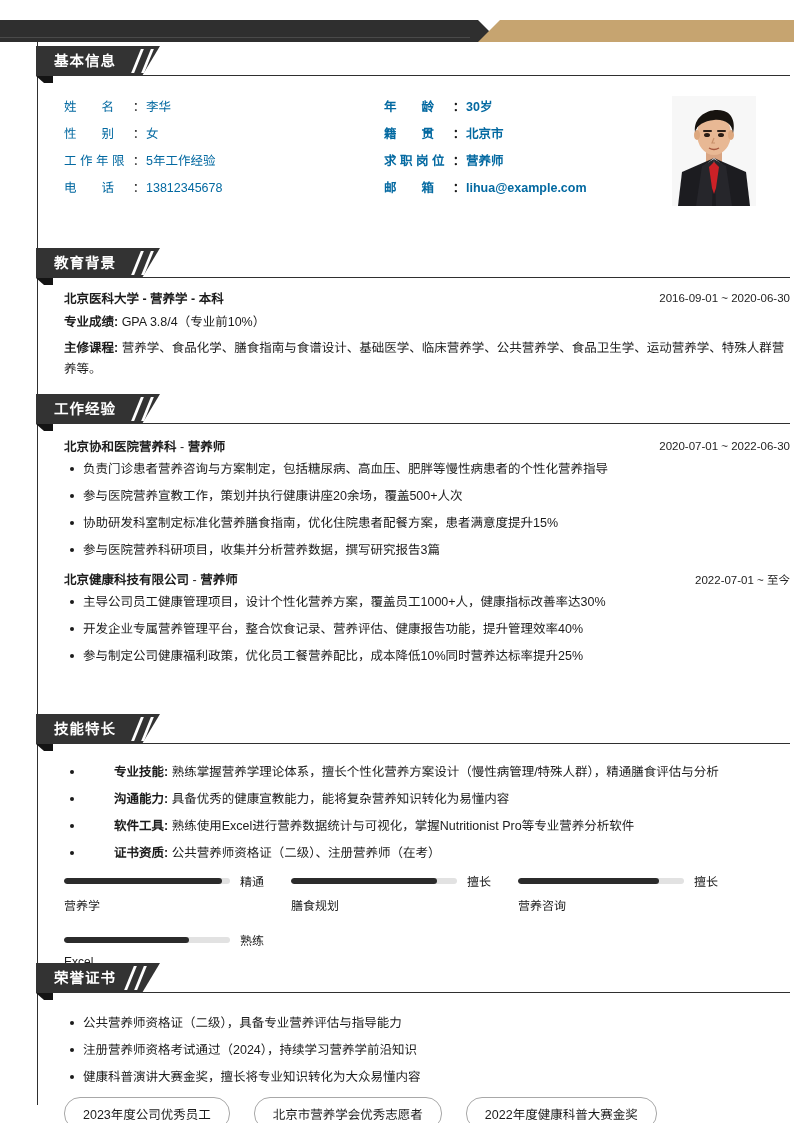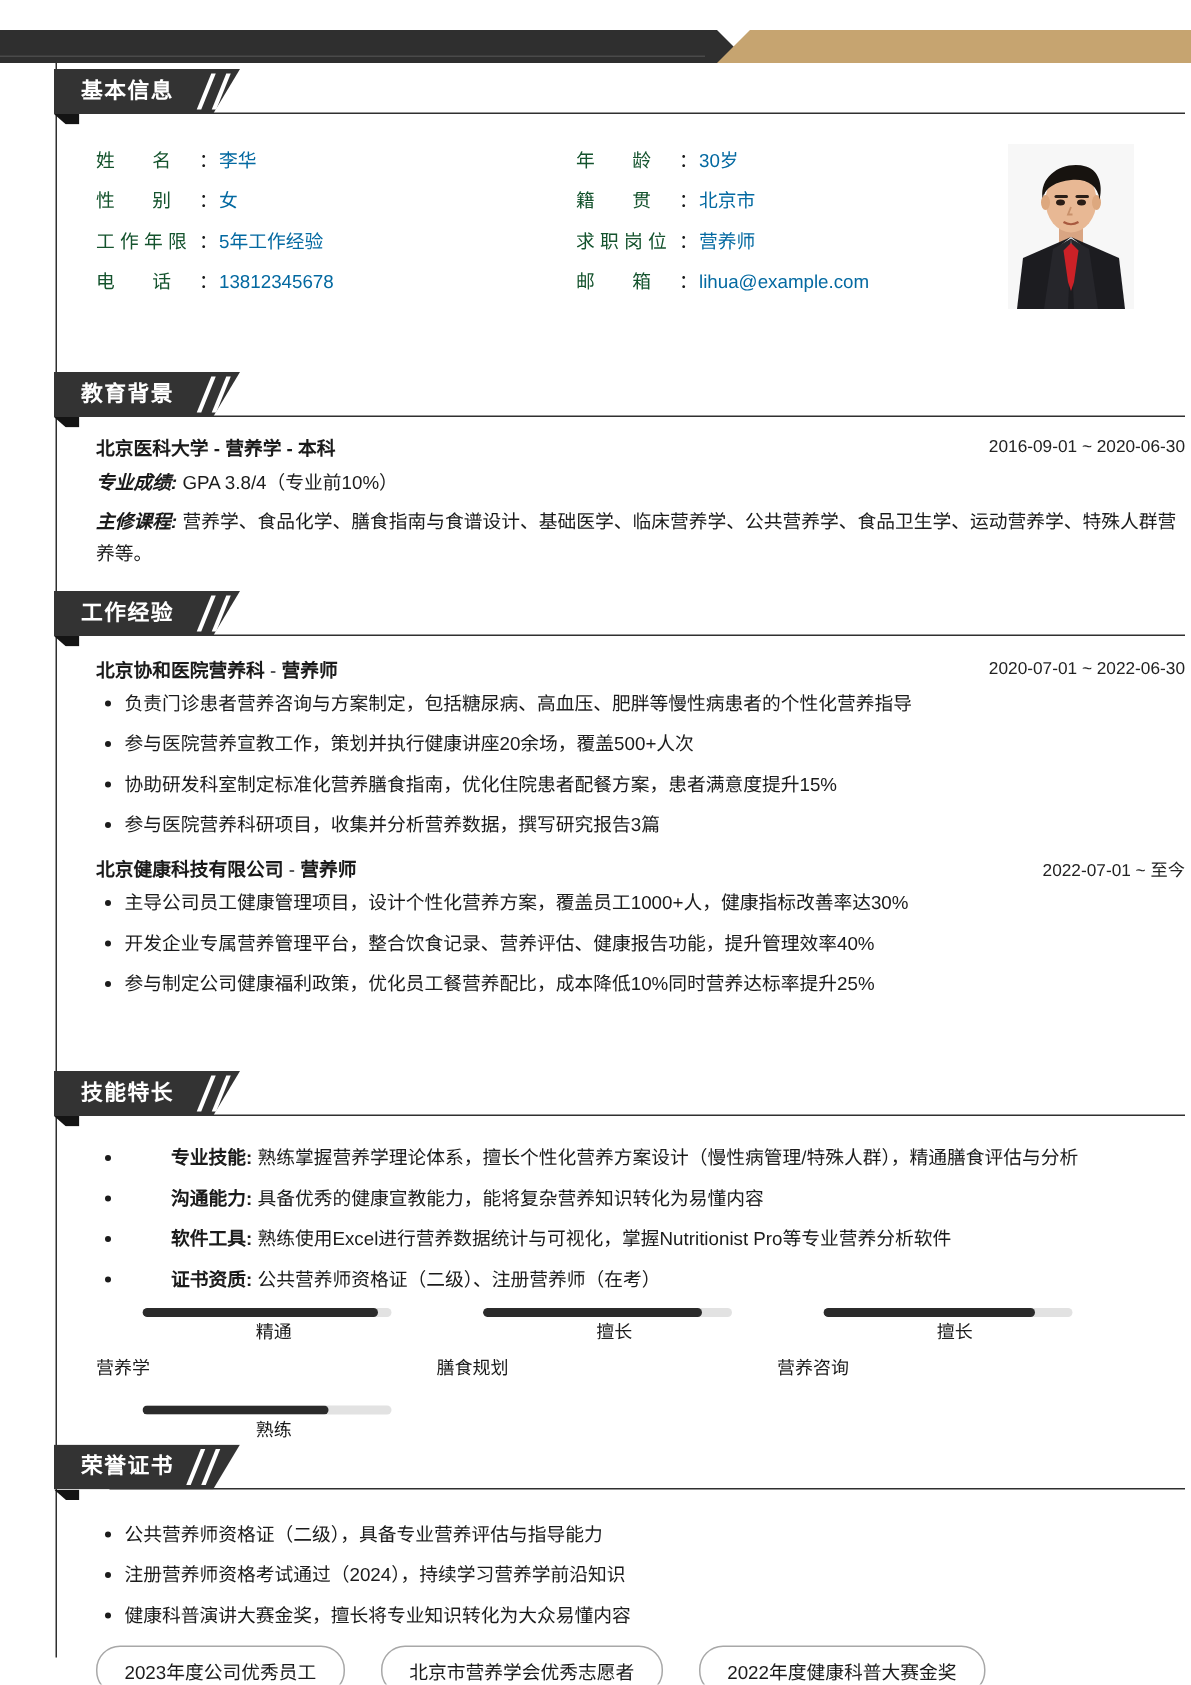--- a/index.html
+++ b/index.html
@@ -118,33 +118,33 @@
     margin: 0 20px 0 48px;
     padding-top: 10px;
   }
 
   
   .info-grid {
     display: flex;
     padding-top: 4px;
   }
   .info-col { width: 320px; }
-  .info-col.right { width: 300px; }
+  .info-col.right { width: 300px; font-weight: bold; }
   .info-row {
     display: flex;
     align-items: baseline;
     height: 27px;
     font-size: 12.5px;
   }
   .info-label {
     width: 68px;
     display: inline-flex;
     justify-content: space-between;
     white-space: nowrap;
-    color: #14532d;
+    color: #0369a1;
   }
   .info-label::after { content: ""; width: 0; }
   .info-colon { width: 14px; text-align: center; }
   .info-value { color: #0369a1; }
 
   .photo {
     position: absolute;
     left: 672px;
     top: 96px;
     width: 84px;
@@ -161,21 +161,21 @@
     font-size: 12.5px;
   }
   .entry-title { font-weight: bold; }
   .entry-title .light { font-weight: normal; }
   .entry-date { font-size: 11.5px; color: #222; }
   .kv-line {
     font-size: 12.5px;
     line-height: 21px;
     margin-top: 5px;
   }
-  .kv-line b { font-weight: bold; font-style: italic; }
+  .kv-line b { font-weight: bold; }
 
   ul.bullets {
     list-style: none;
     margin: 6px 0 0 0;
     padding: 0;
   }
   ul.bullets li {
     position: relative;
     padding-left: 19px;
     font-size: 12.5px;
@@ -199,21 +199,20 @@
     flex-wrap: wrap;
     margin-top: 6px;
   }
   .skill {
     width: 227px;
     margin-bottom: 18px;
   }
   .skill-top {
     display: flex;
     align-items: center;
-    flex-direction: column;
   }
   .track {
     width: 166px;
     height: 6px;
     background: #e2e2e2;
     border-radius: 3px;
     overflow: hidden;
   }
   .fill {
     height: 6px;

